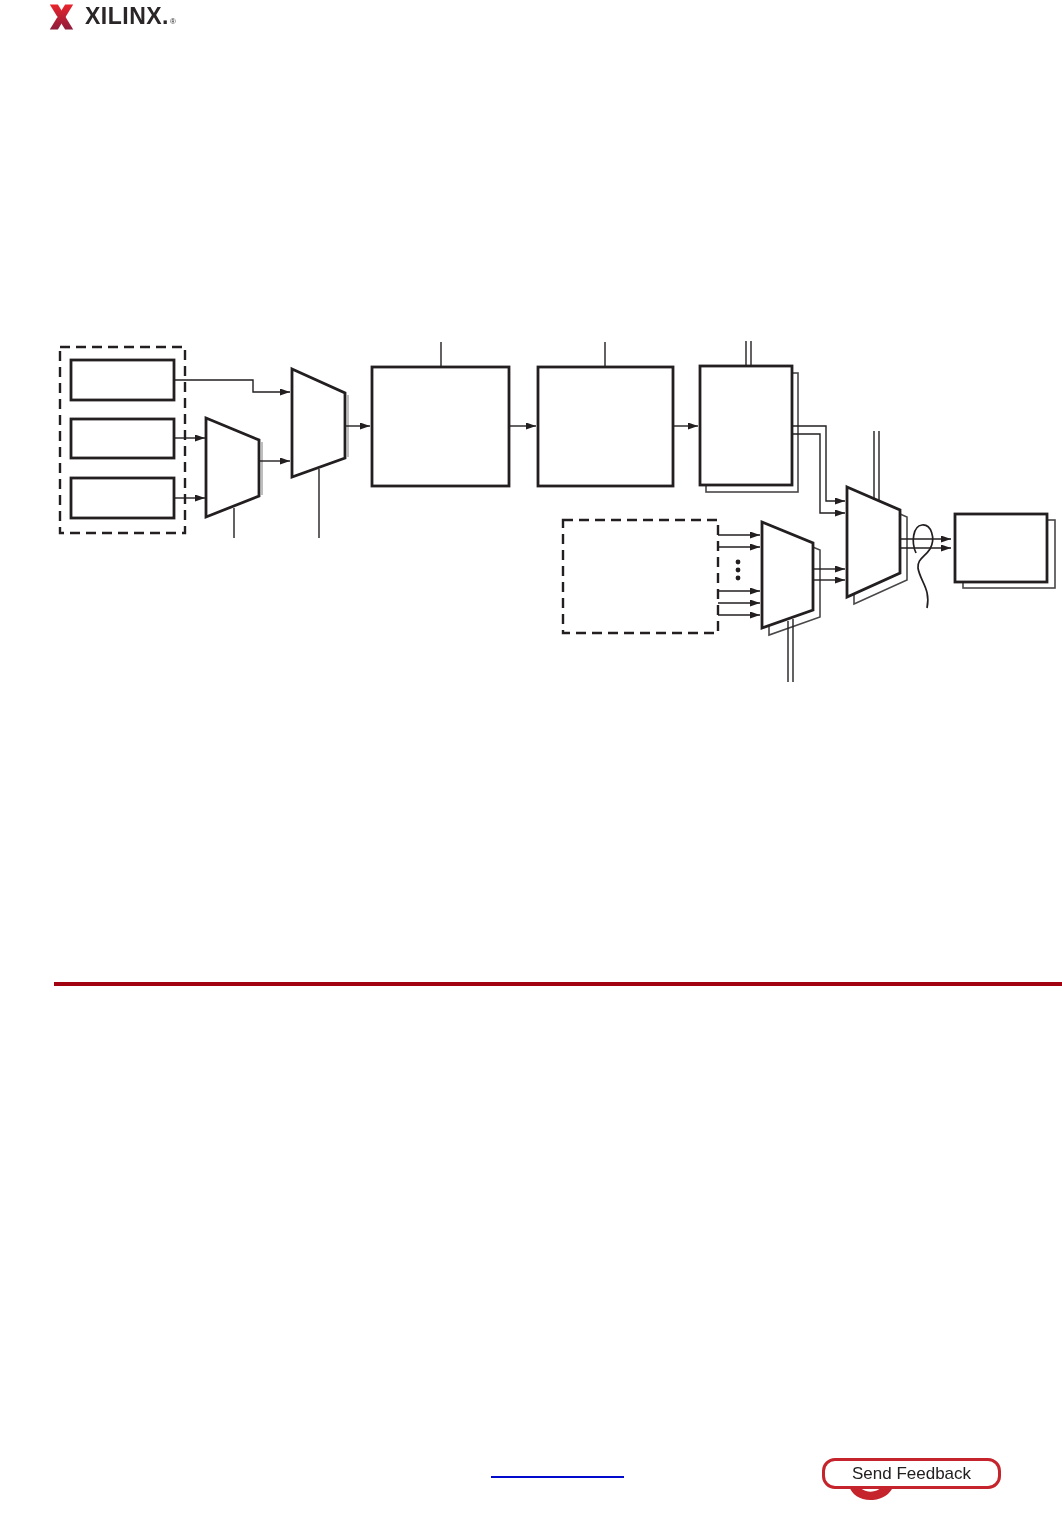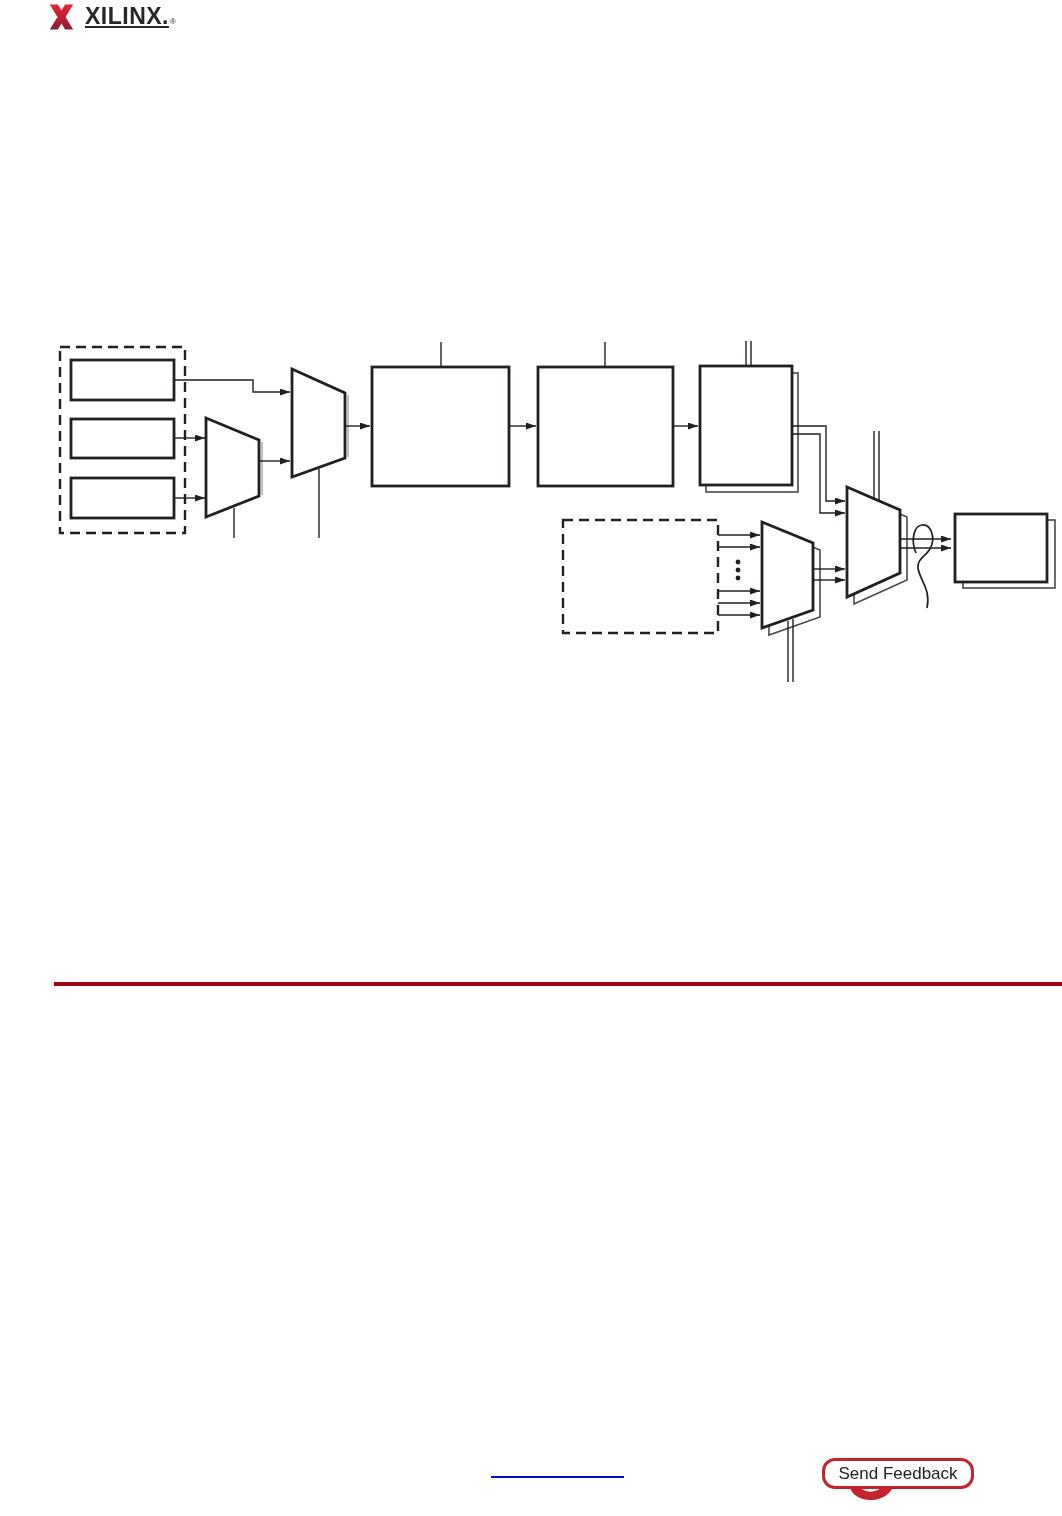--- a/index.html
+++ b/index.html
@@ -8,39 +8,38 @@
     font-family:"Liberation Sans",sans-serif;overflow:hidden;
   }
 
   
   .logo{position:absolute;left:48px;top:3px;display:flex;align-items:flex-start;}
   .logo-mark{width:27px;height:28px;display:block;}
   .logo-text{
     font-weight:bold;font-size:23px;line-height:1;letter-spacing:.5px;
     color:var(--brand-text,#2a2627);margin-left:10px;margin-top:2px;
     font-family:"Liberation Sans",sans-serif;
-    text-decoration:underline;
   }
   .logo-reg{font-size:8px;color:var(--brand-text,#2a2627);margin-top:14px;margin-left:1px;}
 
   
   .figure{position:absolute;left:0;top:0;width:1062px;height:1516px;}
   .box{fill:#ffffff;stroke:var(--ink,#231f20);stroke-width:2.8;}
   .mux{fill:#ffffff;stroke:var(--ink,#231f20);stroke-width:2.8;stroke-linejoin:miter;}
   .shadow{fill:#ffffff;stroke:#4a4748;stroke-width:1.6;}
   .wire{fill:none;stroke:var(--ink,#231f20);stroke-width:1.4;}
   .dashbox{fill:none;stroke:var(--ink,#231f20);stroke-width:2.4;stroke-dasharray:10 6;}
   .ghost{fill:none;stroke:#9b9b9b;stroke-width:1.3;}
   .dot{fill:var(--ink,#231f20);}
 
   
   .rule-red{position:absolute;left:54px;top:982px;width:1008px;height:4px;background:var(--rule-red,#a10310);}
   .footer-link{position:absolute;left:491px;top:1476px;width:133px;height:2px;background:var(--link-blue,#0009cc);cursor:pointer;}
   .feedback-btn{
-    position:absolute;left:822px;top:1458px;width:152px;height:31px;box-sizing:border-box;
+    position:absolute;left:822px;top:1458px;width:179px;height:31px;box-sizing:border-box;
     border:3px solid var(--feedback-red,#c5242c);border-radius:13px;background:#fff;
     display:flex;align-items:center;justify-content:center;
     font-size:17px;color:var(--feedback-text,#232020);cursor:pointer;z-index:2;
     font-family:"Liberation Sans",sans-serif;
   }
   .feedback-tail{position:absolute;left:845px;top:1486px;z-index:1;}
 </style>
 </head>
 <body>
 

